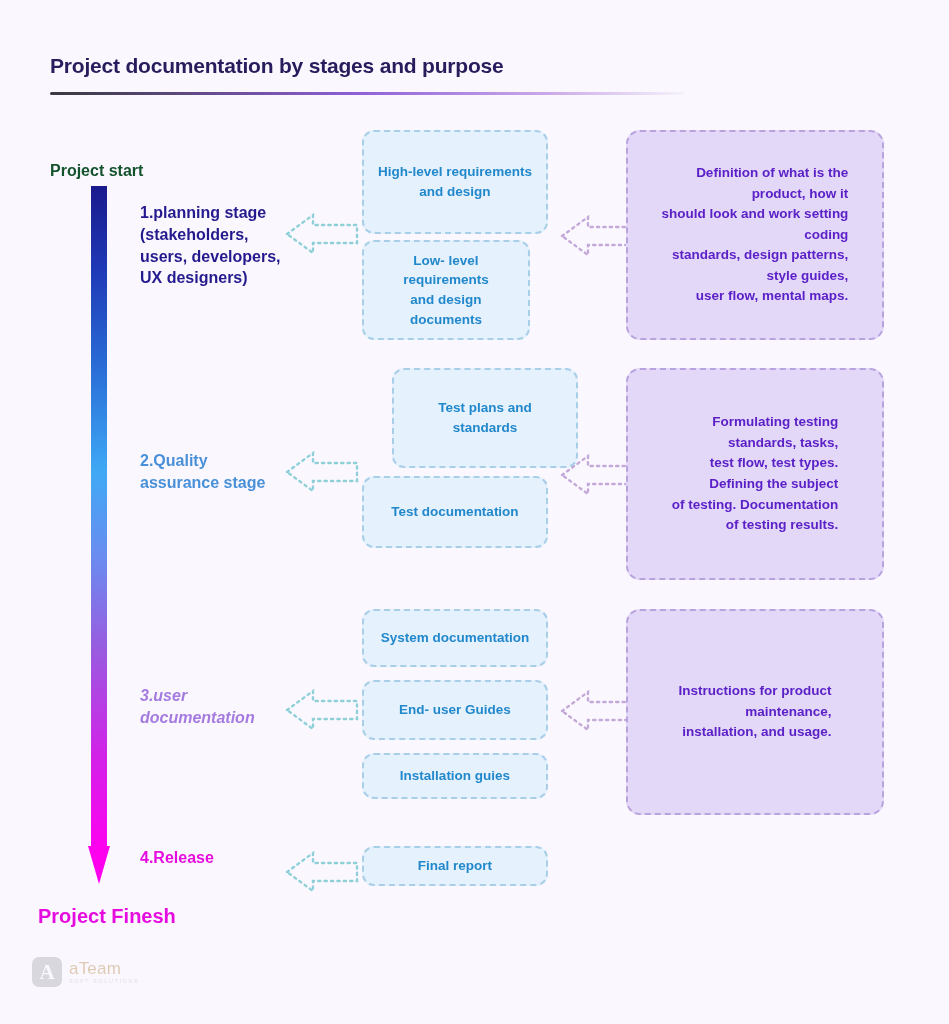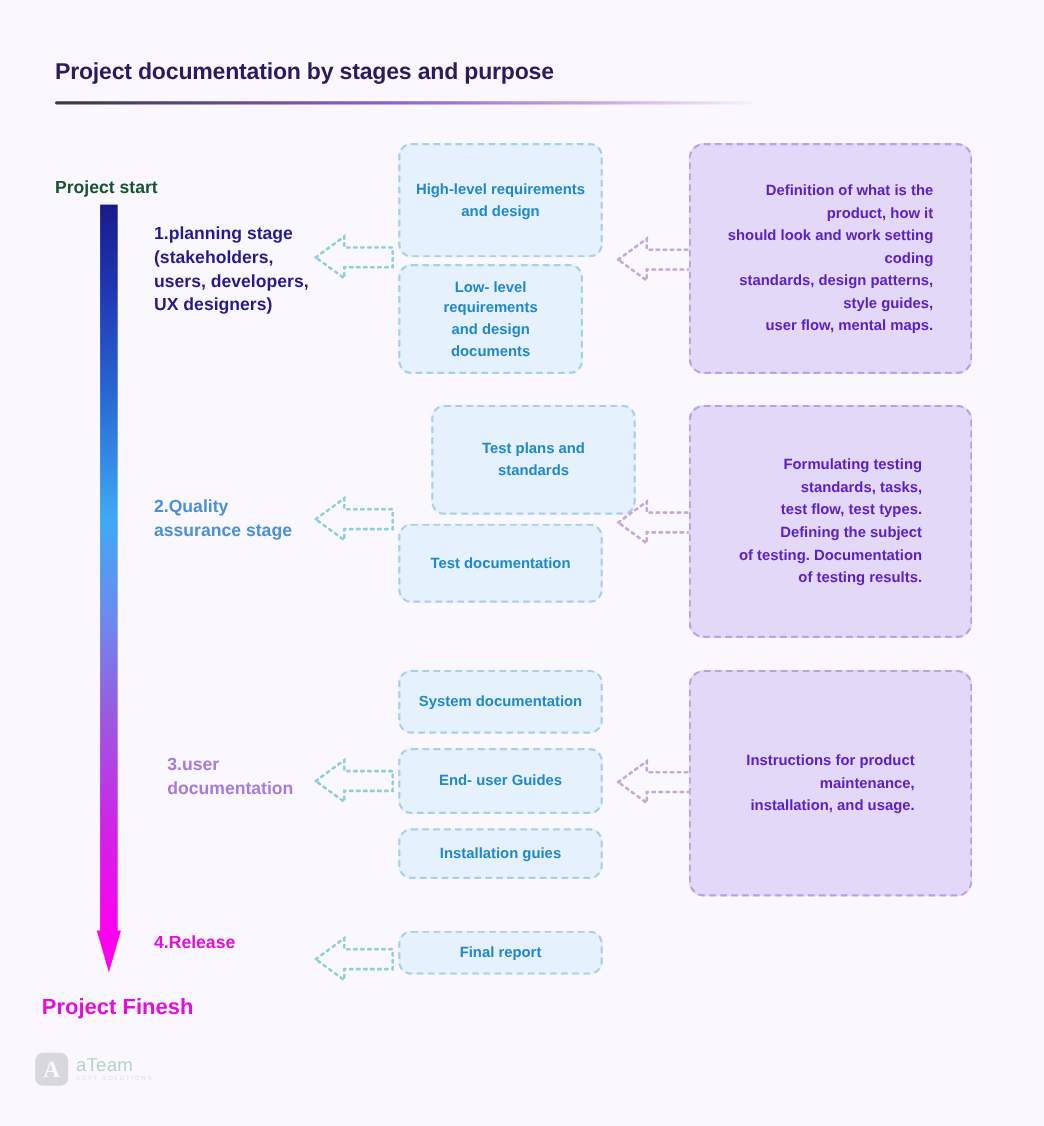--- a/index.html
+++ b/index.html
@@ -161,21 +161,21 @@
     align-items: center;
     justify-content: center;
     font-family: "Liberation Serif", serif;
   }
   #logo-text {
     margin-left: 7px;
     line-height: 1;
   }
   #logo-name {
     font-size: 17px;
-    color: #15803d;
+    color: #a16207;
     letter-spacing: 0.2px;
   }
   #logo-tag {
     font-size: 5.5px;
     color: #a3a3ab;
     letter-spacing: 1.6px;
     margin-top: 2px;
   }
 </style>
 </head>
@@ -239,21 +239,21 @@
   </svg>
 </div>
 
 <div class="purpose-box" style="left:626px; top:368px; width:258px; height:212px;">Formulating testing
 standards, tasks,
 test flow, test types.
 Defining the subject
 of testing. Documentation
 of testing results.</div>
 
-<div class="stage-label" style="left:152px; top:685px; color:#a57be0;">3.user
+<div class="stage-label" style="left:140px; top:685px; color:#a57be0;font-style:italic;">3.user
 documentation</div>
 
 <div class="arrow" style="left:283px; top:681px;">
   <svg width="78" height="58" viewBox="0 0 78 58">
     <path d="M4 29 L30 10 L30 20 L74 20 L74 38 L30 38 L30 48 Z" fill="none" stroke="#8fd0d8" stroke-width="2.4" stroke-dasharray="2.2 4.2" stroke-linecap="round"></path>
   </svg>
 </div>
 
 <div class="doc-box" style="left:362px; top:609px; width:186px; height:58px;">System documentation</div>
 <div class="doc-box" style="left:362px; top:680px; width:186px; height:60px;">End- user Guides</div>

